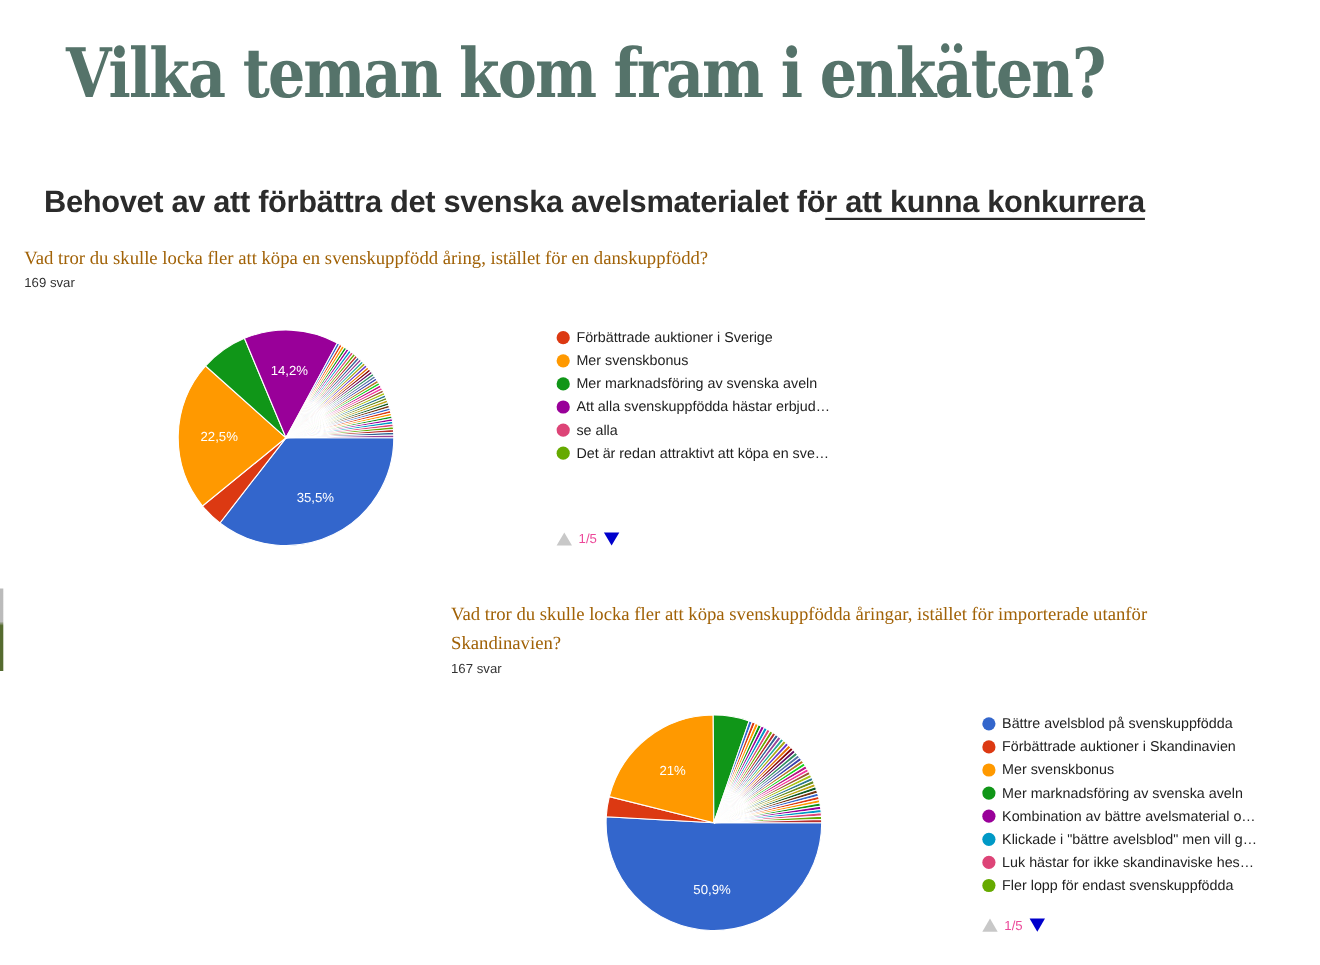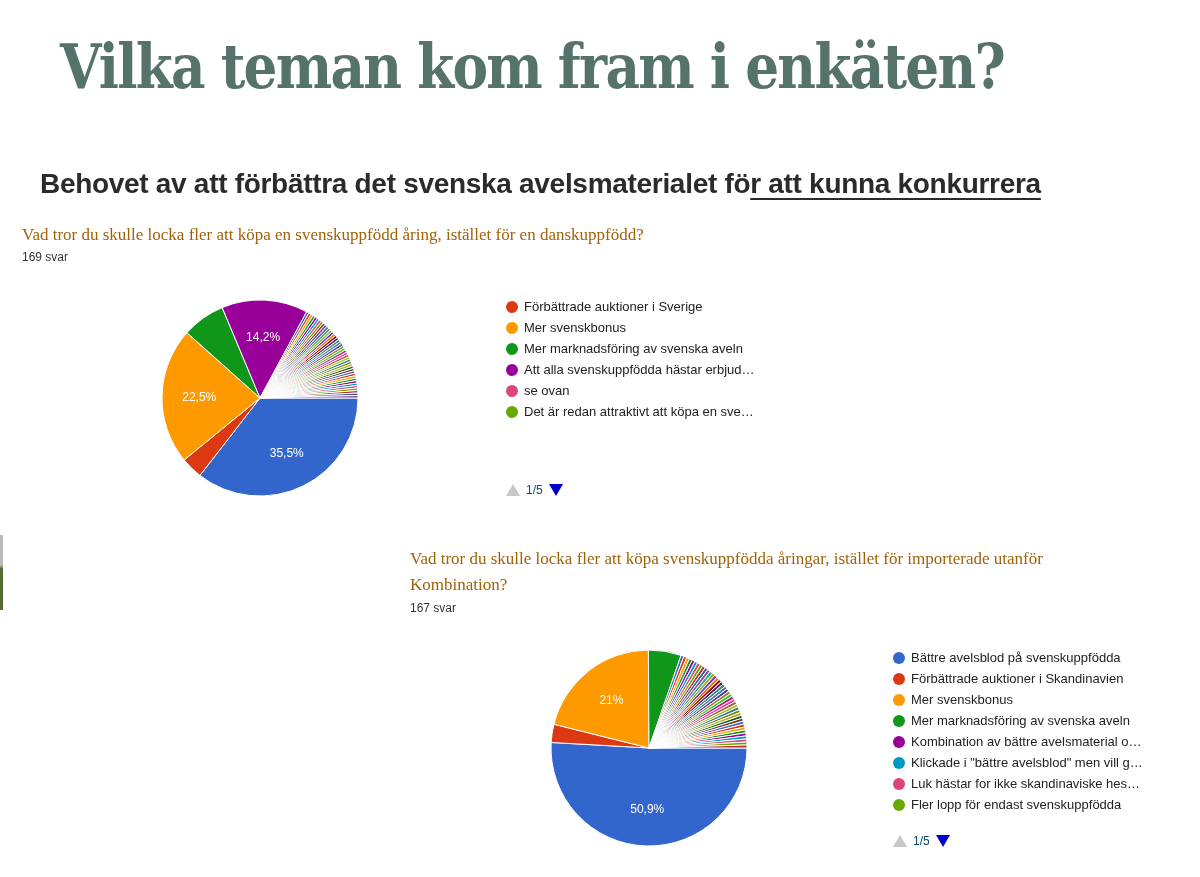--- a/index.html
+++ b/index.html
@@ -6,21 +6,21 @@
   body{width:1200px;height:877px;position:relative;overflow:hidden;font-family:"Liberation Sans",sans-serif;color:#222;}
   .main-title{position:absolute;left:60px;top:30px;font-family:"DejaVu Serif",serif;font-weight:bold;font-size:62px;letter-spacing:-2px;color:#55736a;transform:scaleX(0.86);transform-origin:left top;white-space:nowrap;}
   .subtitle{position:absolute;left:40px;top:168px;font-family:"Liberation Sans",sans-serif;font-weight:bold;font-size:28px;color:#2b2b2b;white-space:nowrap;letter-spacing:-0.3px;}
   .subtitle .ul{text-decoration:underline;text-decoration-thickness:2px;text-underline-offset:5px;}
   .q{position:absolute;font-size:17px;color:#a16207;font-family:Liberation Serif, serif;line-height:26px;}
   .count{position:absolute;font-size:12px;color:#333;}
   svg.pie{position:absolute;overflow:visible;}
   .legend{position:absolute;font-size:13px;color:#222;}
   .legend-item{height:21px;display:flex;align-items:center;white-space:nowrap;}
   .dot{width:12px;height:12px;border-radius:50%;margin-right:6px;flex:none;}
-  .pager{position:absolute;display:flex;align-items:center;font-size:12px;color:#0c4a6e;}
+  .pager{position:absolute;display:flex;align-items:center;font-size:12px;color:#ec4899;}
   .tri-up{width:0;height:0;border-left:7px solid transparent;border-right:7px solid transparent;border-bottom:12px solid #c8c8c8;margin-right:6px;}
   .tri-down{width:0;height:0;border-left:7px solid transparent;border-right:7px solid transparent;border-top:12px solid #0000cc;margin-left:6px;}
   .edge-bar{position:absolute;left:0;top:535px;width:3px;height:75px;background:linear-gradient(#bbb 0%,#bbb 40%,#556b2f 45%,#556b2f 100%);}
 </style>
 </head>
 <body>
 
 <div class="main-title">Vilka teman kom fram i enkäten?</div>
 
 <div class="subtitle"><span>Behovet av att förbättra det svenska avelsmaterialet fö</span><span class="ul">r att kunna konkurrera</span></div>
@@ -102,38 +102,38 @@
     <div class="legend-item">
       <span class="dot" style="background: rgb(16, 150, 24);"></span>
       <span>Mer marknadsföring av svenska aveln</span>
     </div>
     <div class="legend-item">
       <span class="dot" style="background: rgb(153, 0, 153);"></span>
       <span>Att alla svenskuppfödda hästar erbjud…</span>
     </div>
     <div class="legend-item">
       <span class="dot" style="background: rgb(221, 68, 119);"></span>
-      <span>se ovan</span>
+      <span>se alla</span>
     </div>
     <div class="legend-item">
       <span class="dot" style="background: rgb(102, 170, 0);"></span>
       <span>Det är redan attraktivt att köpa en sve…</span>
     </div>
   </div>
 <div class="pager" style="left:506px;top:483px;">
   <span class="tri-up"></span>
   <span>1/5</span>
   <span class="tri-down"></span>
 </div>
 
 <div class="edge-bar"></div>
 
 <div class="q" style="left:410px;top:546px;">
   <div>Vad tror du skulle locka fler att köpa svenskuppfödda åringar, istället för importerade utanför</div>
-  <div>Kombination?</div>
+  <div>Skandinavien?</div>
 </div>
 <div class="count" style="left:410px;top:601px;">167 svar</div>
 <svg class="pie" id="pie2" width="240" height="240" style="left:529px;top:628px;">
     <path d="M120,120 L218,120 A98,98 0 1 1 22.15664808932044,114.46118362076173 Z" fill="#3366cc" stroke="#fff" stroke-width="1"></path>
     <text x="118.28228036303824" y="184.7357146928296" text-anchor="middle" fill="#fff" font-size="12" font-family="Liberation Sans, sans-serif">50,9%</text>
     <path d="M120,120 L22.15664808932044,114.46118362076173 A98,98 0 0 1 24.927593543969607,96.22527538205014 Z" fill="#dc3912" stroke="#fff" stroke-width="1"></path>
     <path d="M120,120 L24.927593543969607,96.22527538205014 A98,98 0 0 1 119.38425189137516,22.001934436098566 Z" fill="#ff9900" stroke="#fff" stroke-width="1"></path>
     <text x="82.45884990863127" y="76.22511486337905" text-anchor="middle" fill="#fff" font-size="12" font-family="Liberation Sans, sans-serif">21%</text>
     <path d="M120,120 L119.38425189137516,22.001934436098566 A98,98 0 0 1 152.03502690618433,27.383818632379104 Z" fill="#109618" stroke="#fff" stroke-width="1"></path>
     <path d="M120,120 L152.03502690618433,27.383818632379104 A98,98 0 0 1 154.8852116074505,28.41931420270211 Z" fill="#3366cc" stroke="#fff" stroke-width="1"></path>

